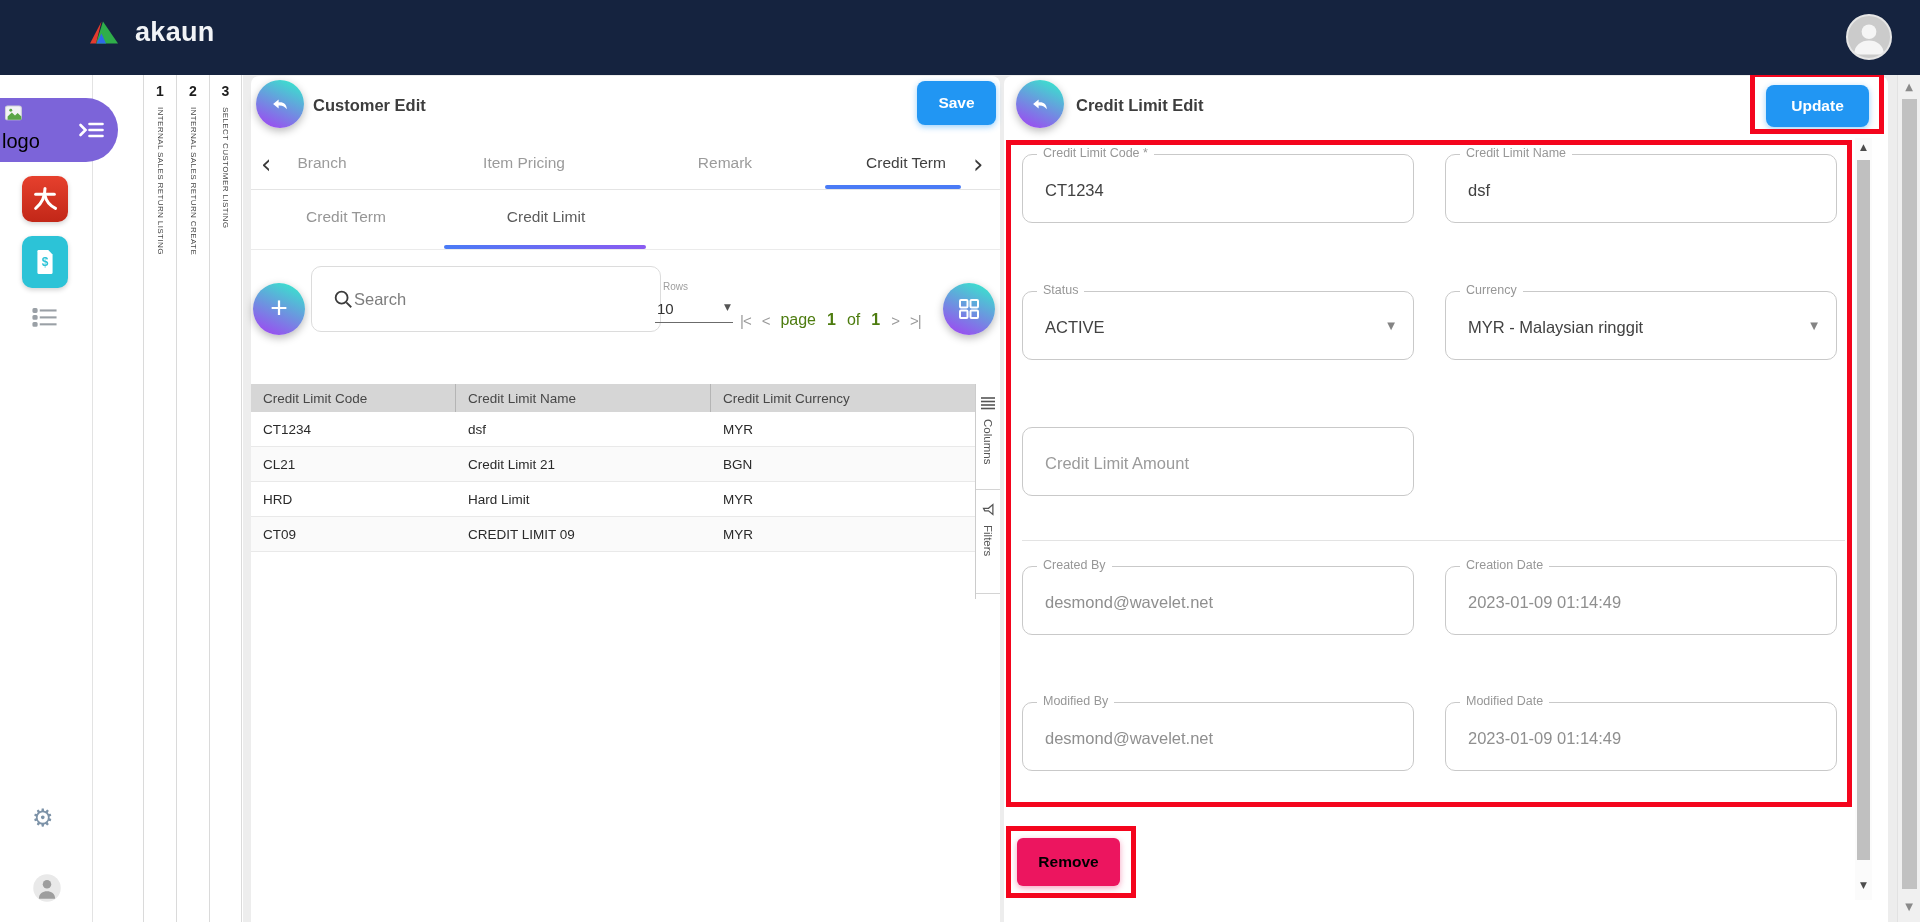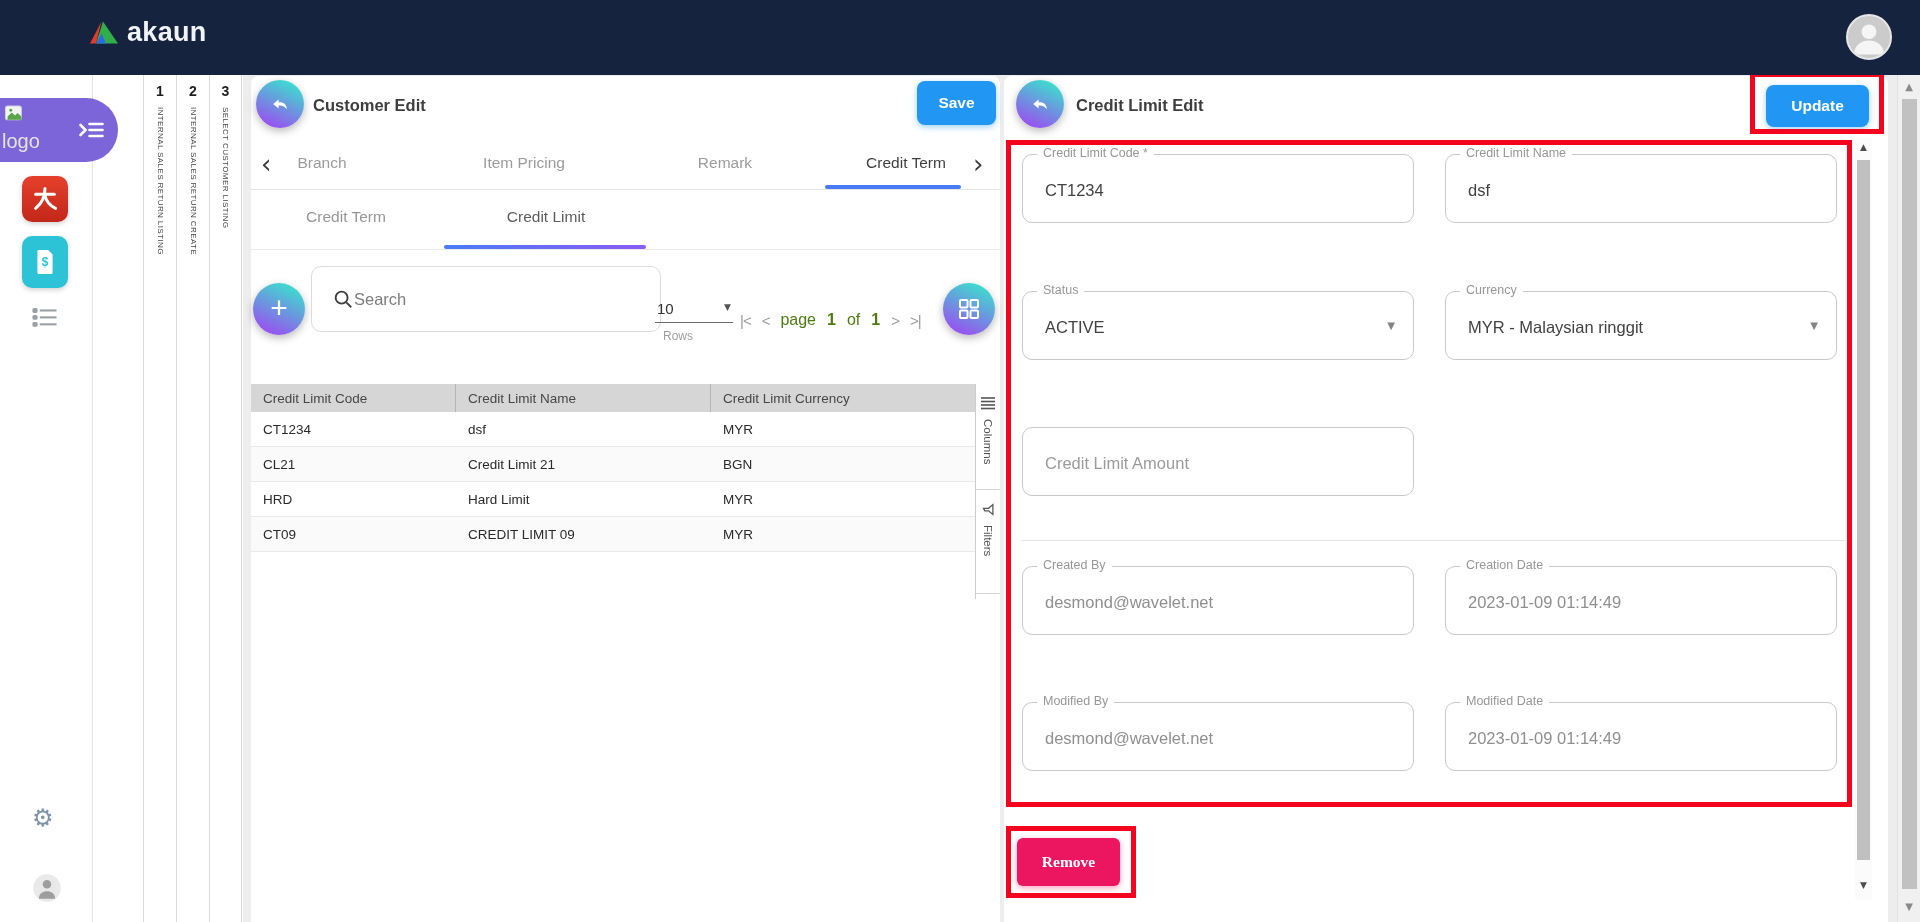--- a/index.html
+++ b/index.html
@@ -3,30 +3,30 @@
 <meta charset="utf-8">
 <style>
   * { margin:0; padding:0; box-sizing:border-box; }
   html,body { width:1920px; height:922px; }
   body { font-family:"Liberation Sans", sans-serif; background:#ededed; overflow:hidden; }
   #root { position:relative; width:1920px; height:922px; background:#ededed; }
 
   
   .topbar { position:absolute; left:0; top:0; width:1920px; height:75px; background:#15233f; z-index:30; }
   .brand { position:absolute; left:88px; top:17px; display:flex; align-items:center; gap:7px; }
-  .brand-text { color:#f1f3f6; font-size:27px; font-weight:700; letter-spacing:.3px; }
+  .brand-text { color:#f1f3f6; font-size:27px; font-weight:700; letter-spacing:.3px;margin-left:8px; }
   .avatar { position:absolute; left:1846px; top:14px; width:46px; height:46px; border-radius:50%;
             background:#cbcbcb; border:2px solid #e6e6e6; overflow:hidden; }
 
   
   .sidebar { position:absolute; left:0; top:75px; width:93px; height:847px; background:#fff;
              border-right:1px solid #e3e3e3; z-index:5; }
   .logo-pill { position:absolute; left:0; top:23px; width:118px; height:64px; background:#7c64d9;
                border-radius:0 32px 32px 0; z-index:6; }
-  .logo-alt { position:absolute; left:2px; top:32px; color:#e5e5e5; font-size:20px; }
+  .logo-alt { position:absolute; left:2px; top:32px; color:#000000; font-size:20px; }
   .broken-img { position:absolute; left:4px; top:7px; }
   .pill-menu { position:absolute; left:78px; top:22px; }
   .app-tile { position:absolute; left:22px; width:46px; border-radius:10px; display:flex;
               align-items:center; justify-content:center; box-shadow:0 2px 5px rgba(0,0,0,.18); }
   .tile-red  { top:101px; height:46px; background:linear-gradient(180deg,#e6402d,#c22718); }
   .tile-teal { top:161px; height:52px; background:#2cc3d7; }
   .side-ic { position:absolute; left:32px; }
 
   
   .wf-strip { position:absolute; left:93px; top:75px; width:150px; height:847px; background:#fff; z-index:4; }
@@ -60,21 +60,21 @@
   .subtab-underline { position:absolute; left:193px; bottom:0; width:202px; height:4px; border-radius:2px;
                       background:linear-gradient(90deg,#4a7bf6,#8a5bf1); }
 
   
   .round-sm { position:absolute; width:52px; height:52px; }
   .plus-glyph { color:#fff; font-size:30px; font-weight:400; margin-top:-3px; }
   .searchbox { position:absolute; left:60px; top:190px; width:350px; height:66px; border:1px solid #dcdcdc;
                border-radius:10px; background:#fff; display:flex; align-items:center; padding-left:20px; }
   .searchbox input { border:none; outline:none; font-family:inherit; font-size:16.5px; color:#444; width:250px; background:transparent; }
   .searchbox input::placeholder { color:#7d7d7d; }
-  .rows-lbl { position:absolute; left:412px; top:205px; font-size:12px; color:#9e9e9e;margin-top:48px; }
+  .rows-lbl { position:absolute; left:412px; top:205px; font-size:10px; color:#9e9e9e; }
   .rows-select { position:absolute; left:404px; top:222px; width:78px; border-bottom:1px solid #6b6b6b;
                  padding:2px 2px 5px 2px; font-size:15px; color:#333; }
   .rows-caret { position:absolute; right:2px; top:4px; font-family:"DejaVu Sans",sans-serif; font-size:9px; color:#555; }
   .pager { position:absolute; left:489px; top:230px; height:28px; display:flex; align-items:center; gap:11px; }
   .pg-nav { font-size:15px; color:#9a9a9a; letter-spacing:-1px; }
   .pg-txt { font-size:16px; color:#4d7c0f; }
   .pg-b { font-weight:700; }
 
   
   .tbl-head { position:absolute; left:0; top:308px; width:724px; height:28px; background:#d6d6d6; display:flex; }
@@ -94,22 +94,22 @@
 
   
   .red-box { position:absolute; border:5px solid #f4051d; z-index:20; pointer-events:none; }
   .field { position:absolute; width:392px; height:69px; border:1px solid #c9c9c9; border-radius:10px; background:#fff; }
   .flabel { position:absolute; top:-9px; left:14px; background:#fff; padding:0 6px; font-size:12.5px; color:#979797; white-space:nowrap; }
   .fvalue { position:absolute; left:22px; top:26px; font-size:16.5px; color:#424242; white-space:nowrap; }
   .fvalue.muted { color:#8f8f8f; }
   .fvalue.ph { color:#9b9b9b; }
   .fcaret { position:absolute; right:18px; top:28px; font-family:"DejaVu Sans",sans-serif; font-size:10px; color:#848484; }
   .form-divider { position:absolute; left:18px; top:464px; width:823px; height:1px; background:#e3e3e3; }
-  .pink-btn { position:absolute; left:13px; top:762px; width:103px; height:48px; background:#ec155f; color:#ffffff;
-              border:none; border-radius:6px; font-family:Liberation Serif, serif; font-size:15.5px; font-weight:700;
+  .pink-btn { position:absolute; left:13px; top:762px; width:103px; height:48px; background:#ec155f; color:#000000;
+              border:none; border-radius:6px; font-family:Liberation Sans, sans-serif; font-size:15.5px; font-weight:700;
               box-shadow:0 2px 6px rgba(236,21,95,.4); }
 
   
   .inner-sb { position:absolute; left:851px; top:62px; width:17px; height:762px; background:#fbfbfb; }
   .inner-sb .sb-thumb { position:absolute; left:2px; top:22px; width:13px; height:700px; background:#c0c0c0; }
   .sb-arrow { position:absolute; left:0; width:100%; text-align:center; font-family:"DejaVu Sans",sans-serif;
               font-size:9px; color:#4d4d4d; }
   .main-sb { position:absolute; left:1897px; top:75px; width:23px; height:847px; background:#f0f0f0; border-left:1px solid #e2e2e2; }
   .main-sb .sb-thumb { position:absolute; left:4px; top:24px; width:15px; height:790px; background:#c1c1c1; }
   .main-sb .sb-arrow { color:#8a8a8a; font-size:10px; }

